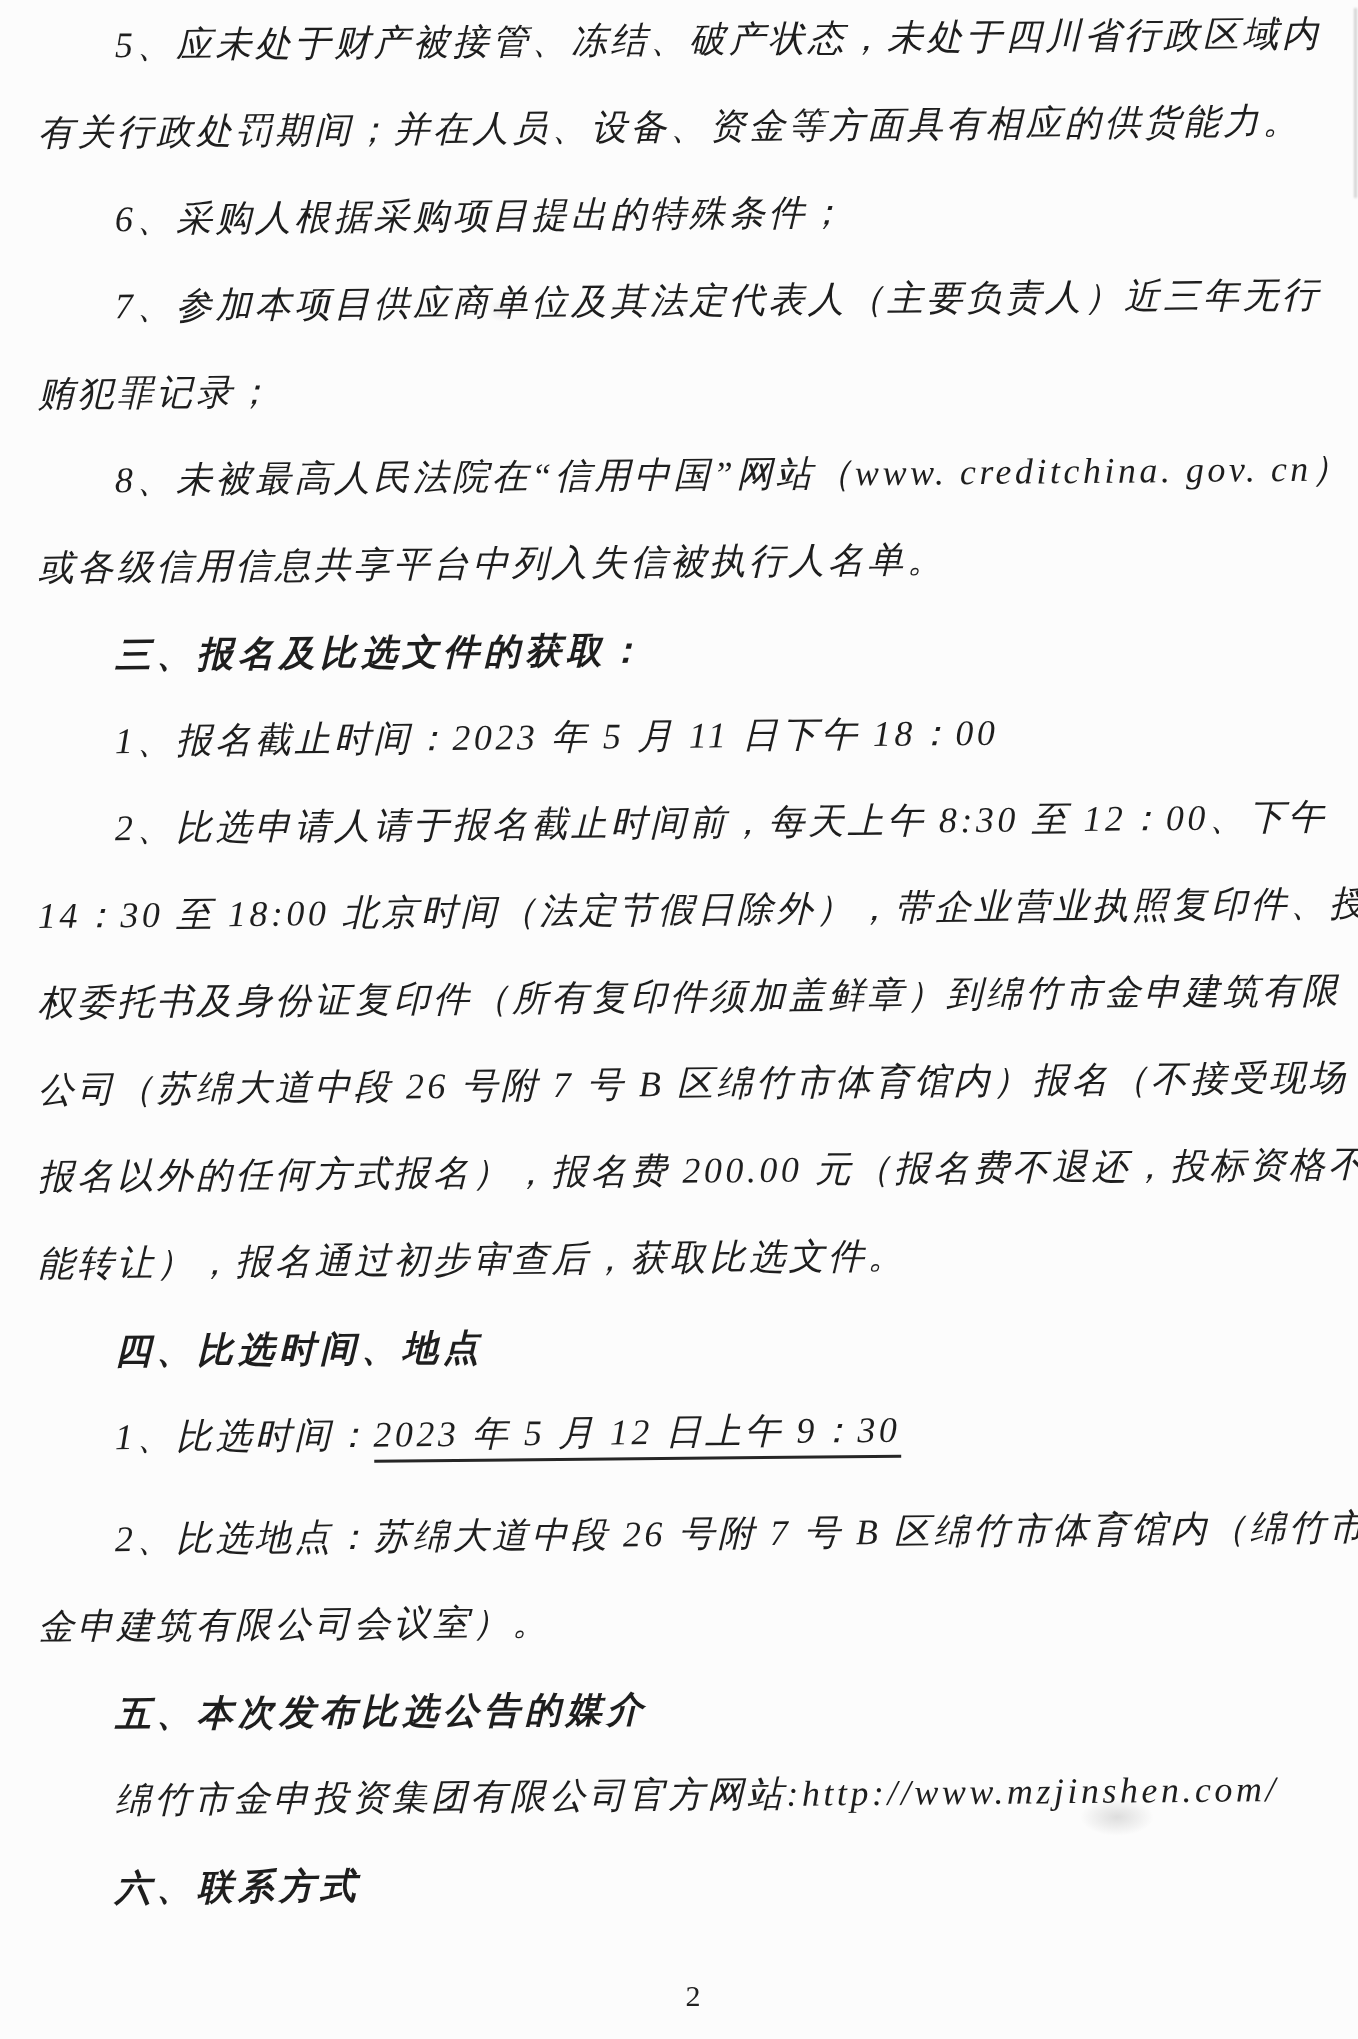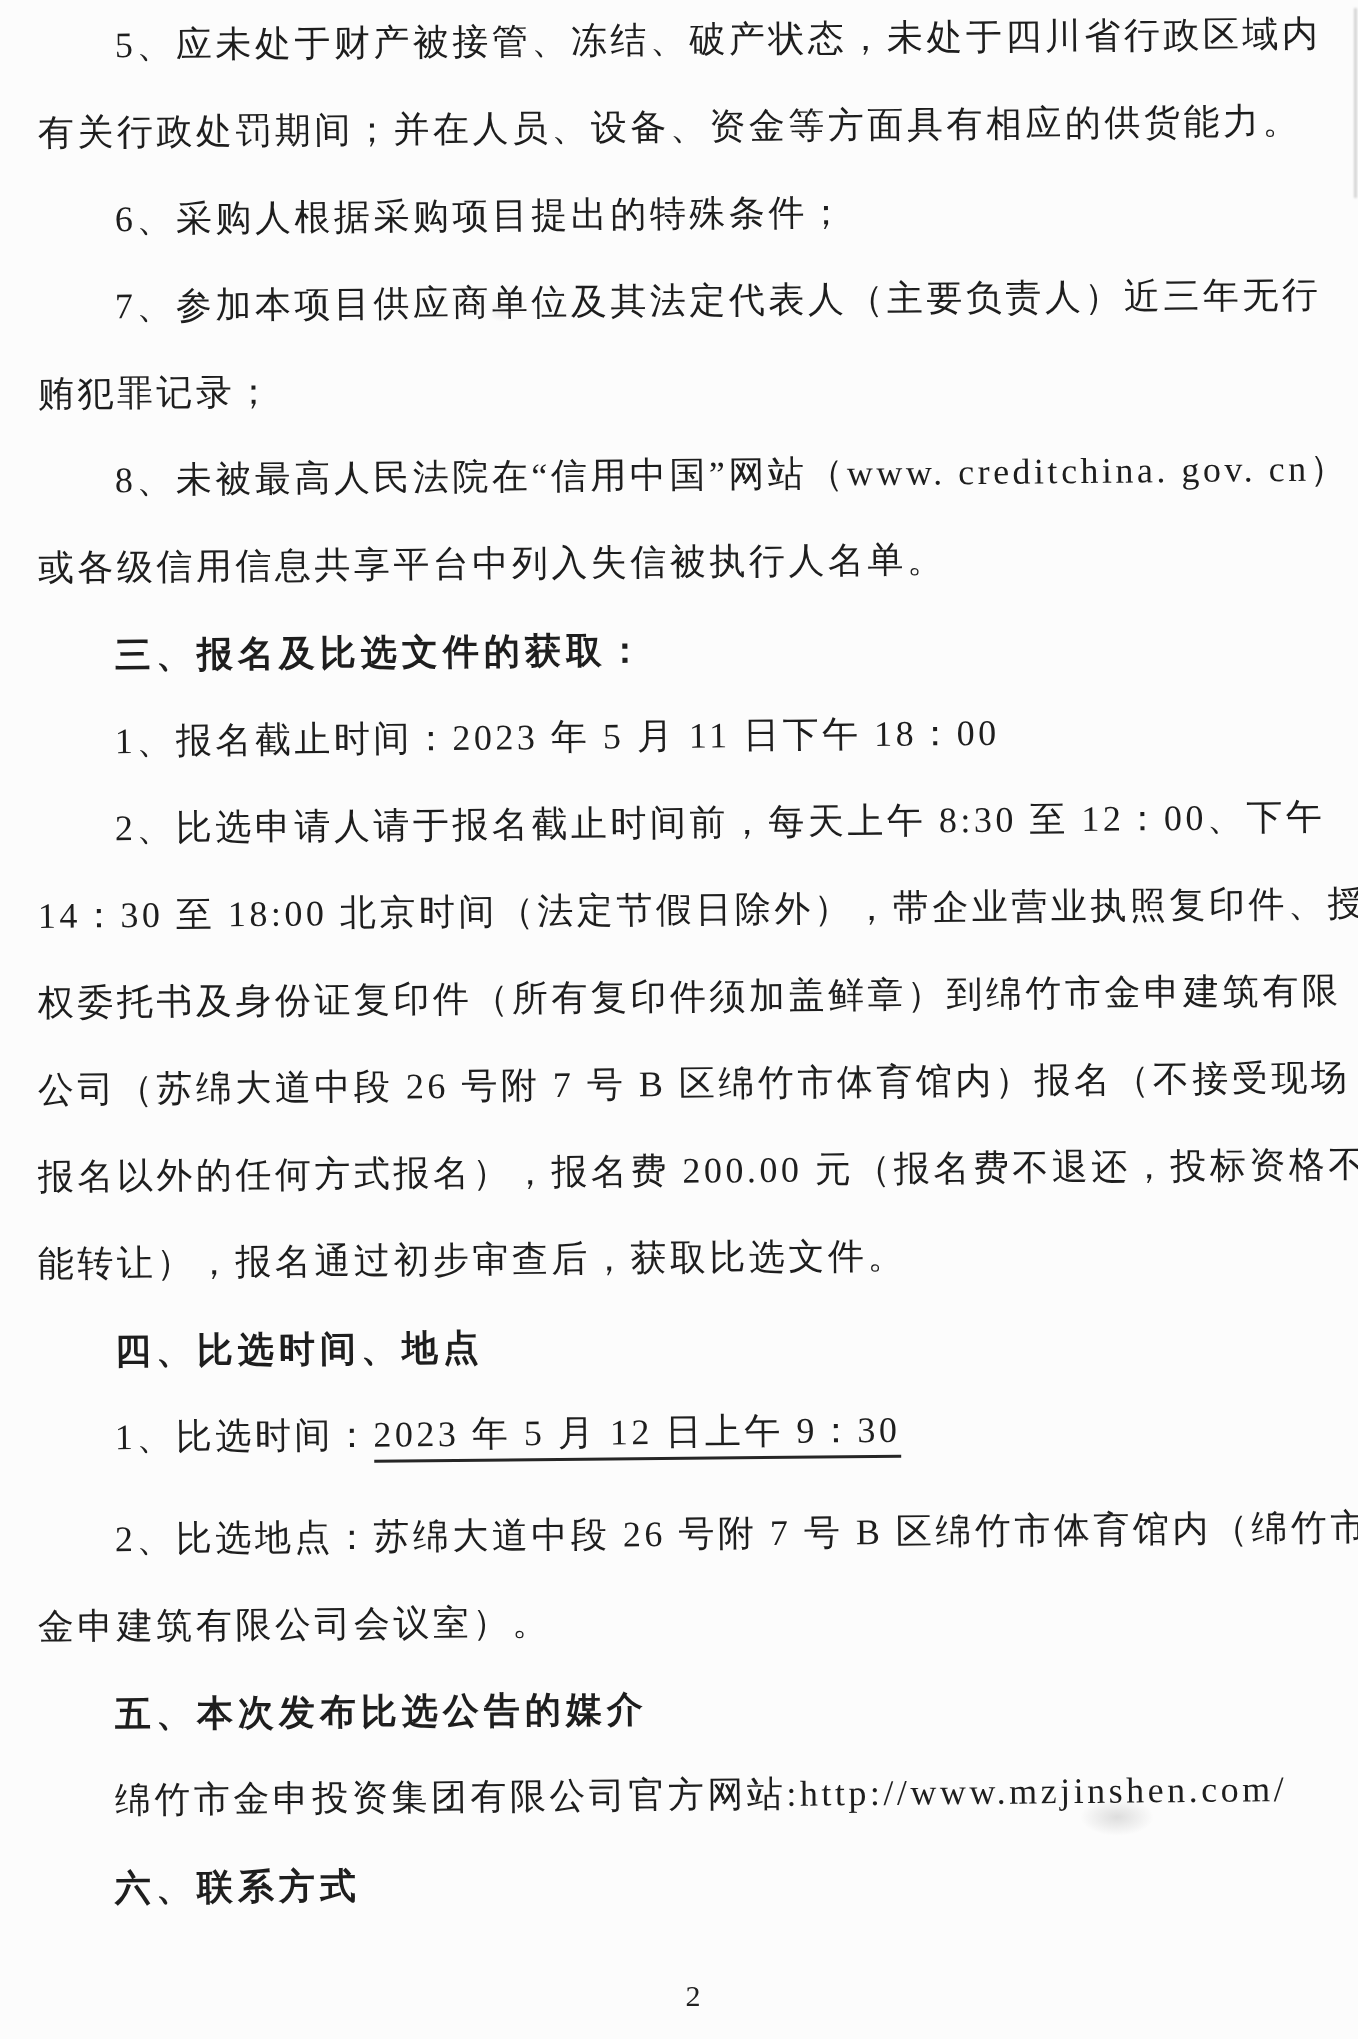--- a/index.html
+++ b/index.html
@@ -12,20 +12,21 @@
     overflow: hidden;
     color: #1e1e1e;
     font-family: "Liberation Serif", "DejaVu Serif", serif;
   }
 
   .content {
     position: absolute;
     top: 3px;
     left: 38px;
     width: 1286px;
+    font-style: italic;
   }
 
   .line {
     height: 87px;
     line-height: 87px;
     font-size: 36px;
     letter-spacing: 3.5px;
     white-space: nowrap;
     transform: rotate(-0.55deg);
     transform-origin: 0 50%;

